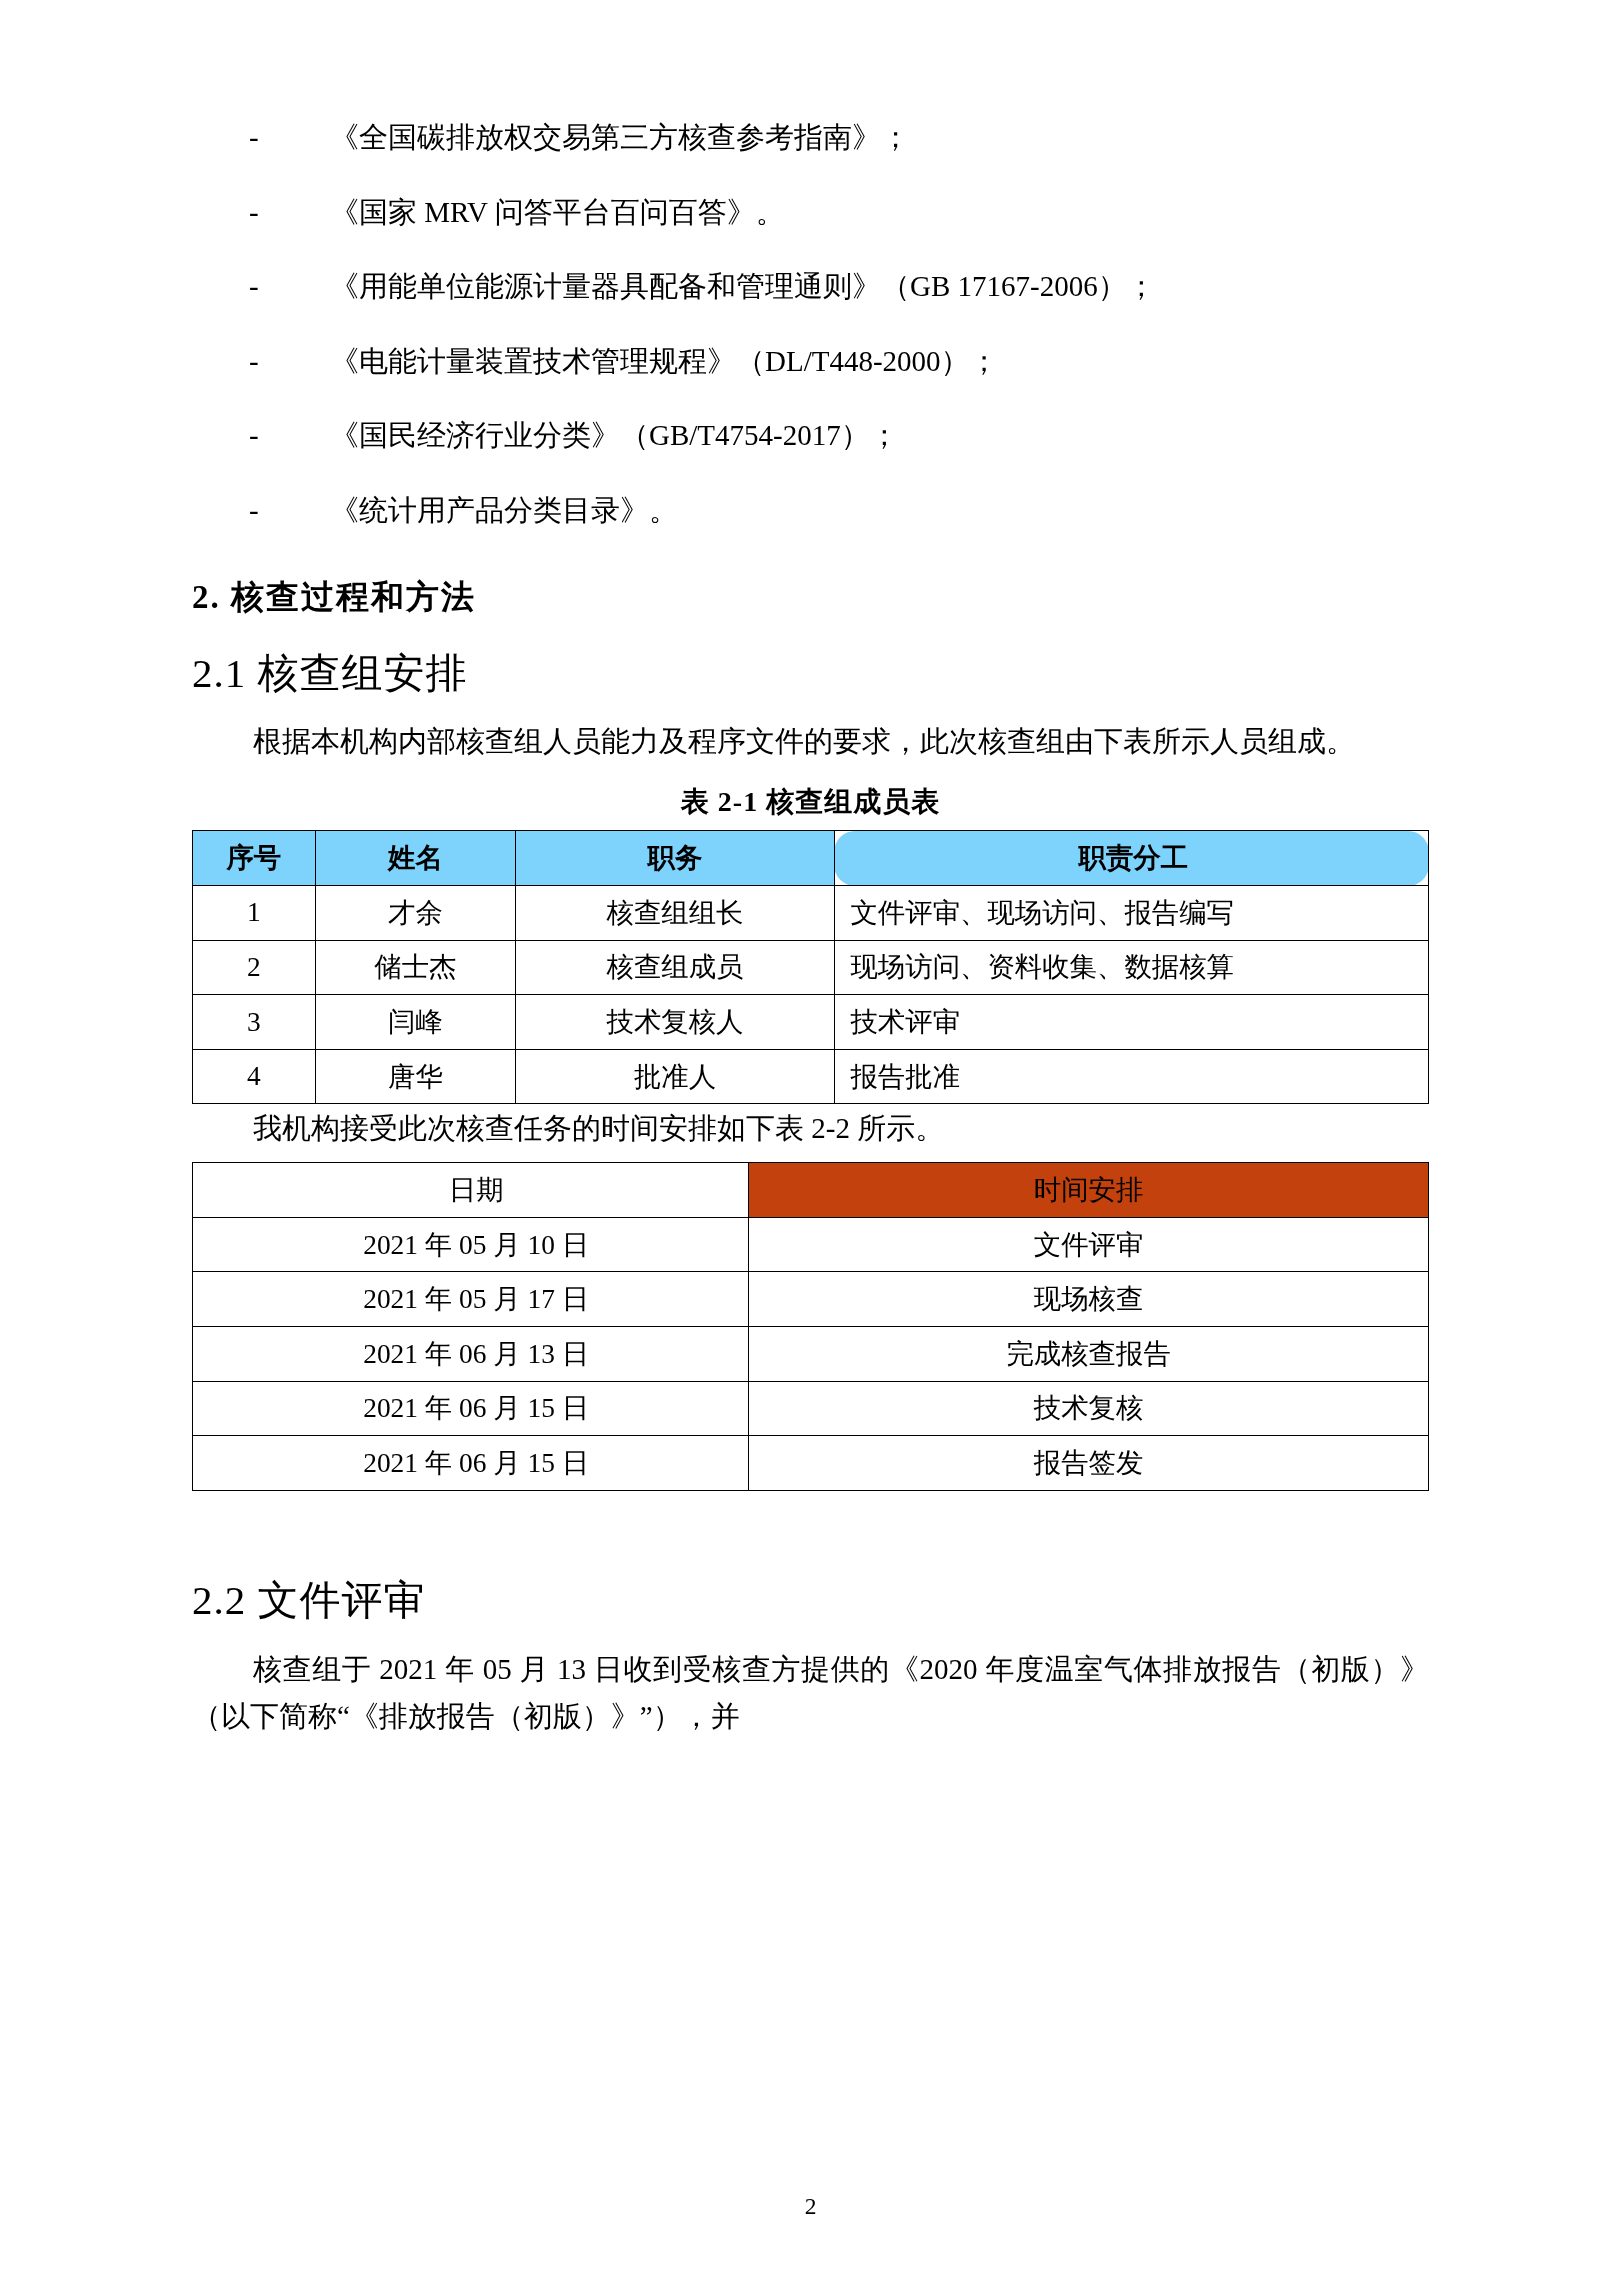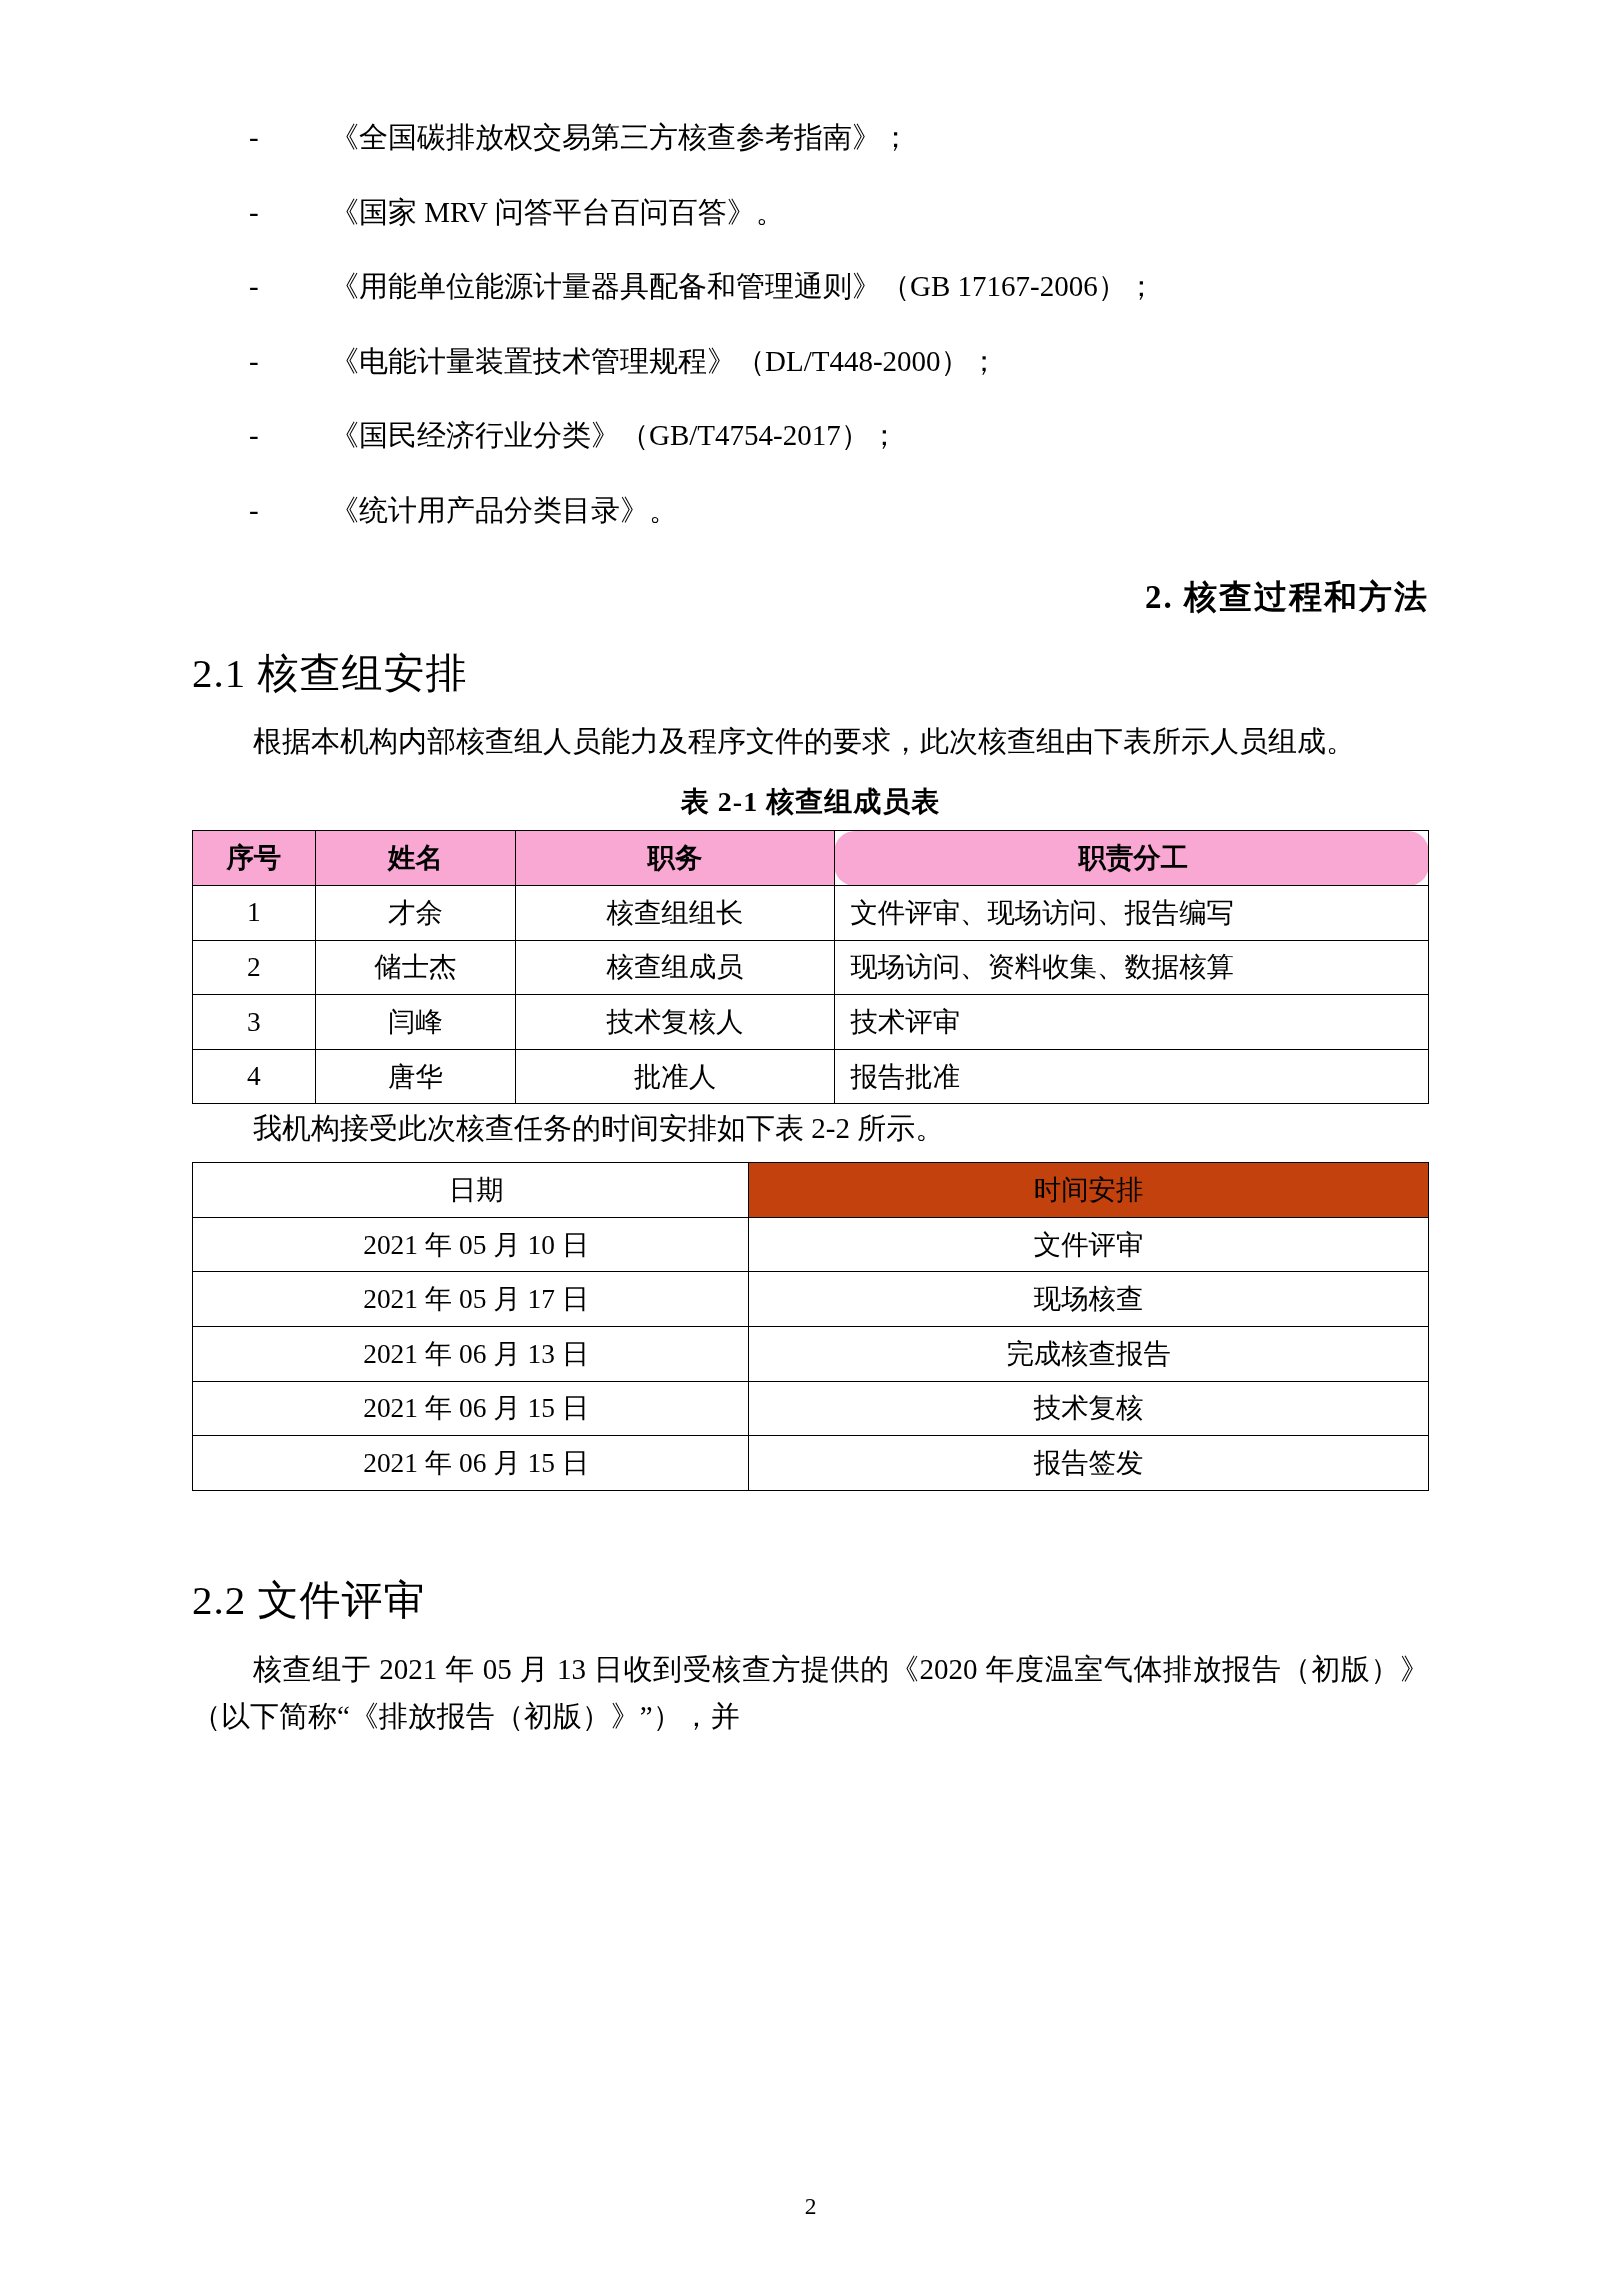--- a/index.html
+++ b/index.html
@@ -40,21 +40,20 @@
   }
   .bullet-text {
     flex: 1;
     margin-left: 40px;
   }
   h2.section-title {
     font-size: 33px;
     font-weight: bold;
     margin: 43px 0 6px 0;
     letter-spacing: 2px;
-    text-align: right;
   }
   h3.subsection-title {
     font-size: 41px;
     font-weight: normal;
     margin: 25.5px 0 17.6px 0;
     letter-spacing: 1px;
   }
   p.para {
     font-size: 29px;
     line-height: 1.62;
@@ -73,21 +72,21 @@
     border-collapse: collapse;
     width: 100%;
     font-size: 27.4px;
   }
   table.doc-table td, table.doc-table th {
     border: 1px solid #000000;
     padding: 8.8px 11.8px;
     font-weight: normal;
   }
   table.doc-table thead td {
-    background: #f9a8d4;
+    background: #7dd3fc;
     text-align: center;
     font-weight: bold;
   }
   .t1 .c0 { width: 98px; text-align: center; }
   .t1 .c1 { width: 176px; text-align: center; }
   .t1 .c2 { width: 294px; text-align: center; }
   .t1 .c3 { text-align: left; padding-left: 15.7px; border-radius: 21px; }
 
   .t2 td { text-align: center; }
   .t2 .c0 { width: 45%; padding-left: 23px; }

